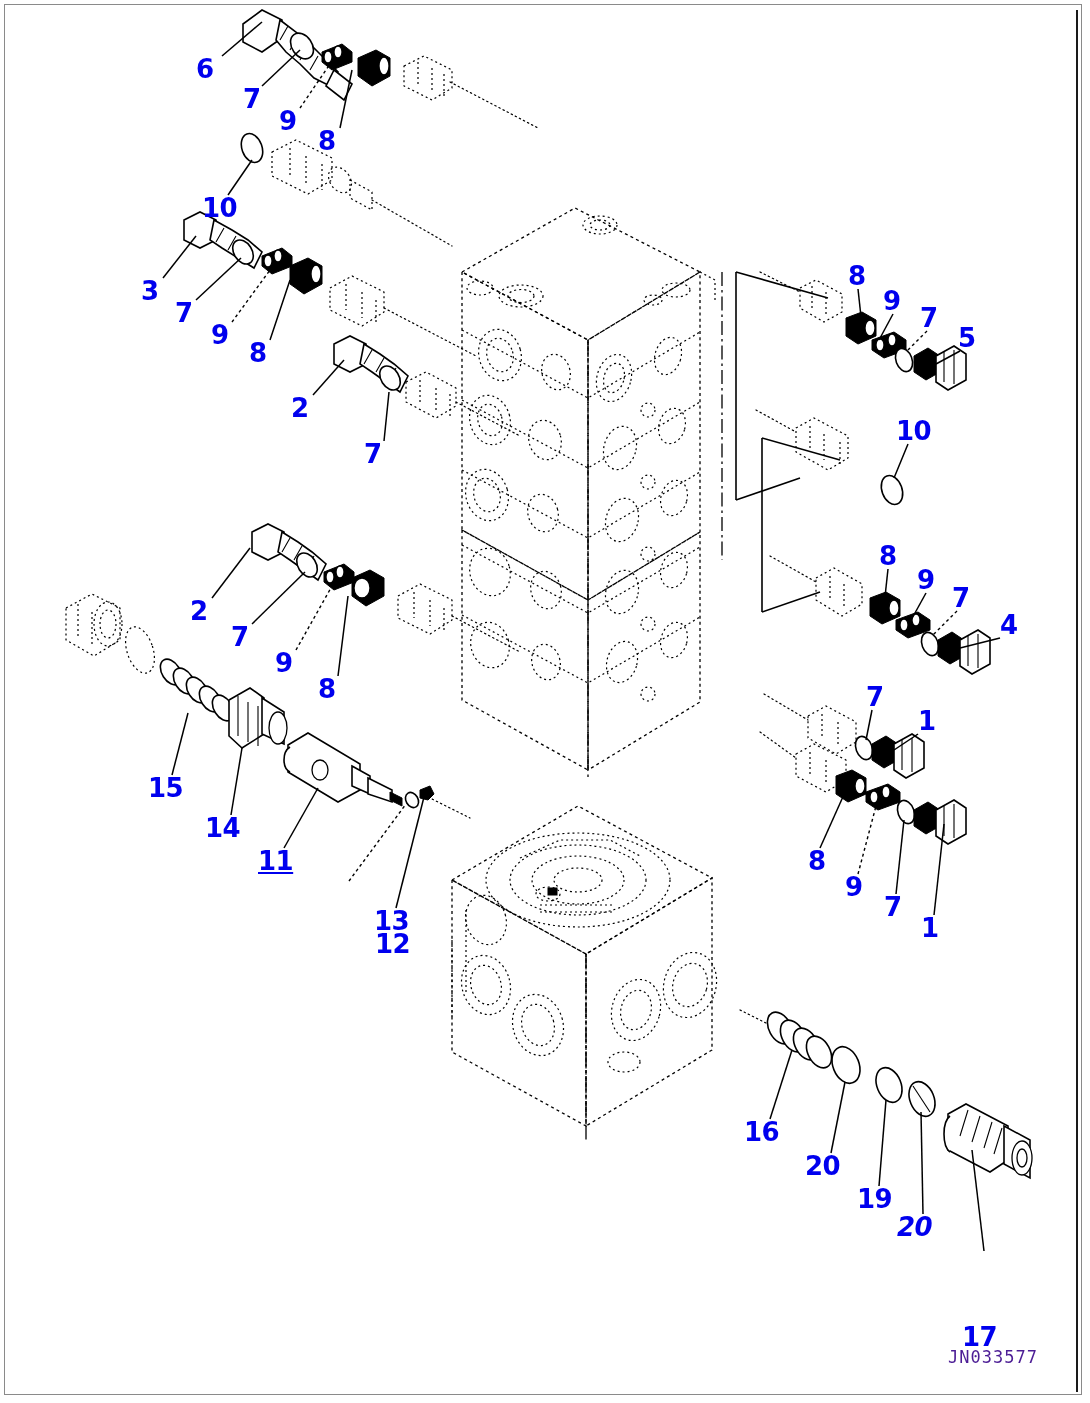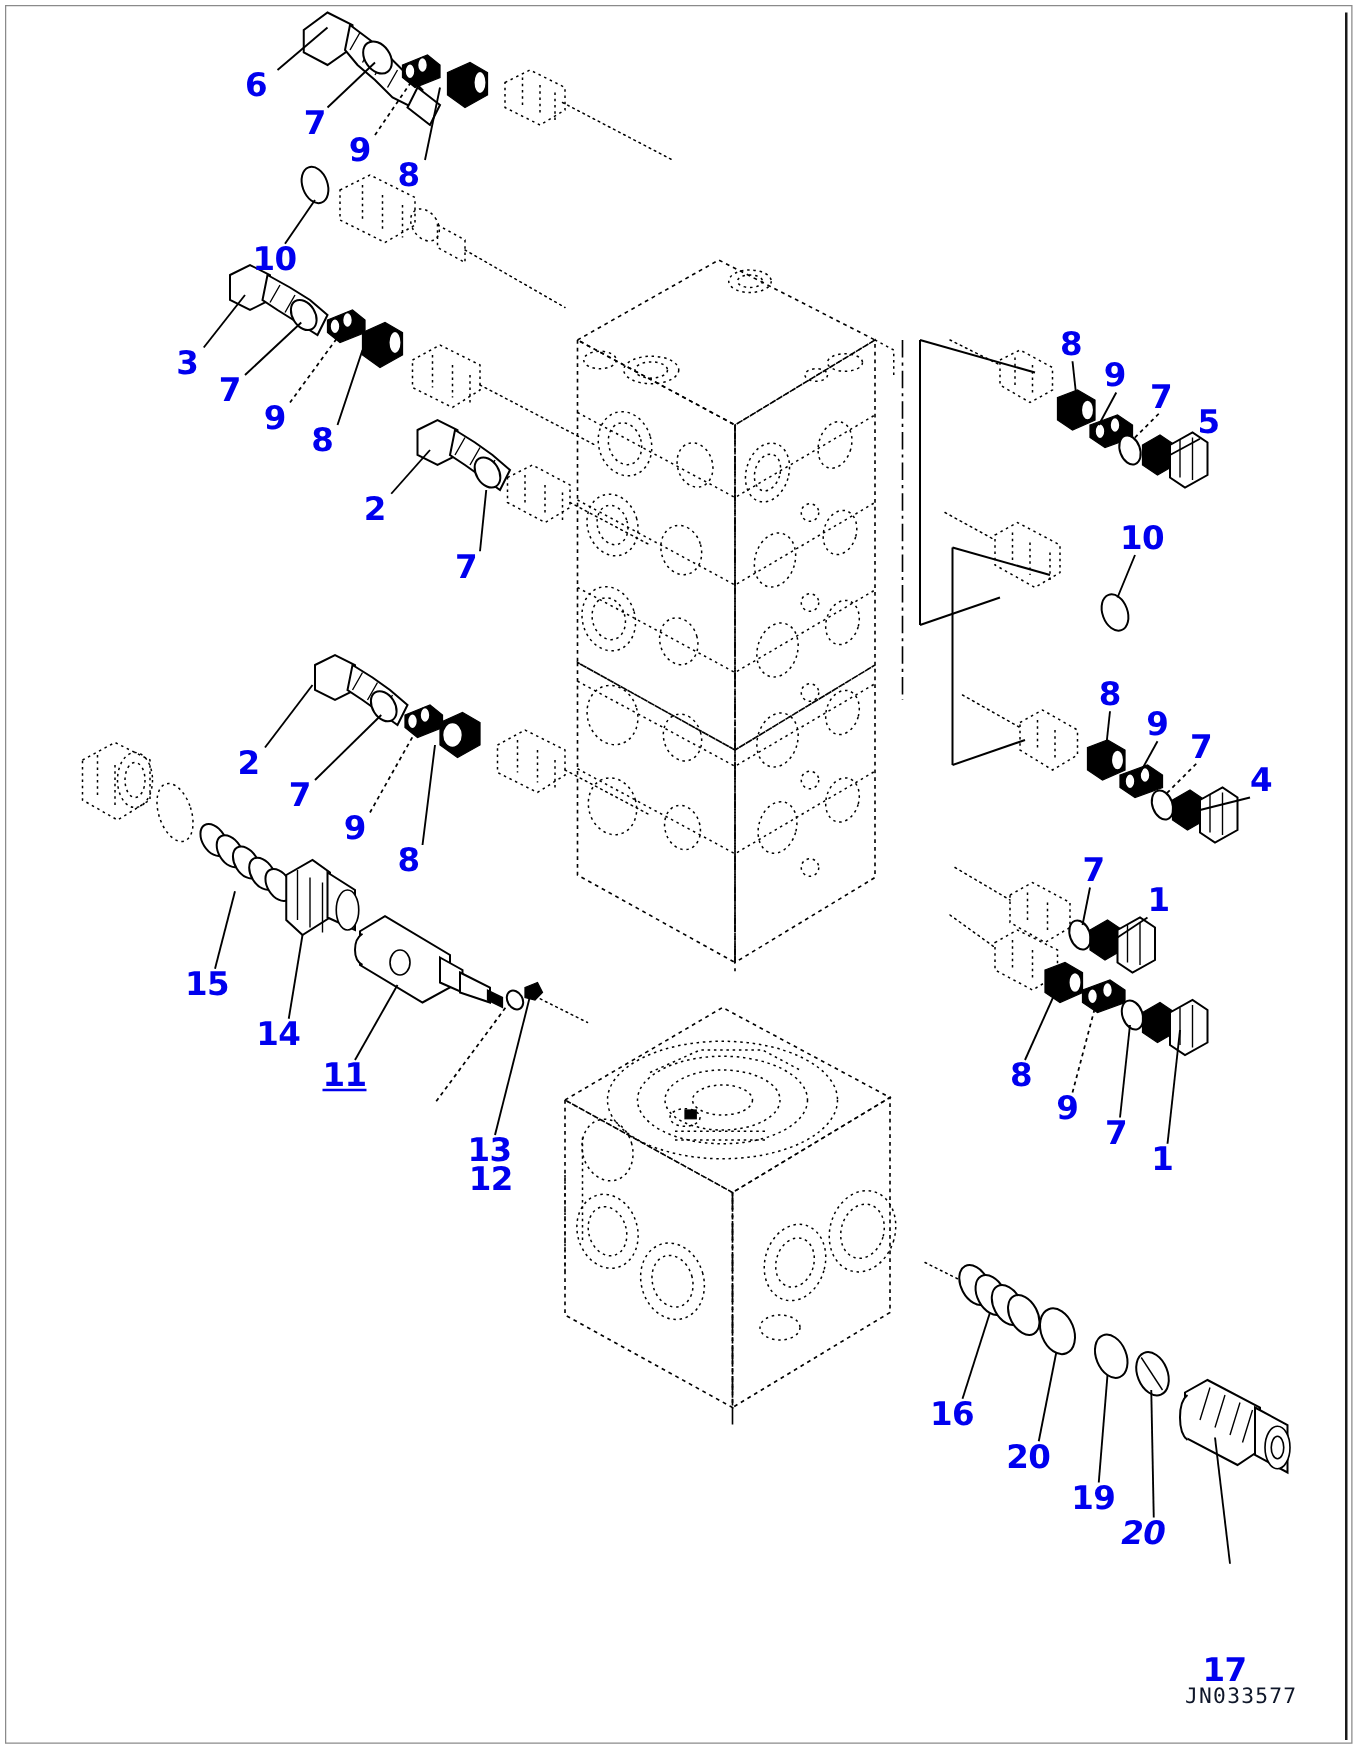--- a/index.html
+++ b/index.html
@@ -32,21 +32,21 @@
     font-weight:bold;
     font-size:26px;
     line-height:26px;
     letter-spacing:-0.5px;
     white-space:nowrap;
     user-select:none;
   }
   .drawcode{
     position:absolute;
     left:948px;top:1347px;
-    color:#0f172a;
+    color:#4c1d95;
     font-family:"DejaVu Sans Mono", monospace;
     font-size:17px;
     letter-spacing:1px;
     white-space:nowrap;
   }
 </style>
 </head>
 <body>
 
 <div id="page">

